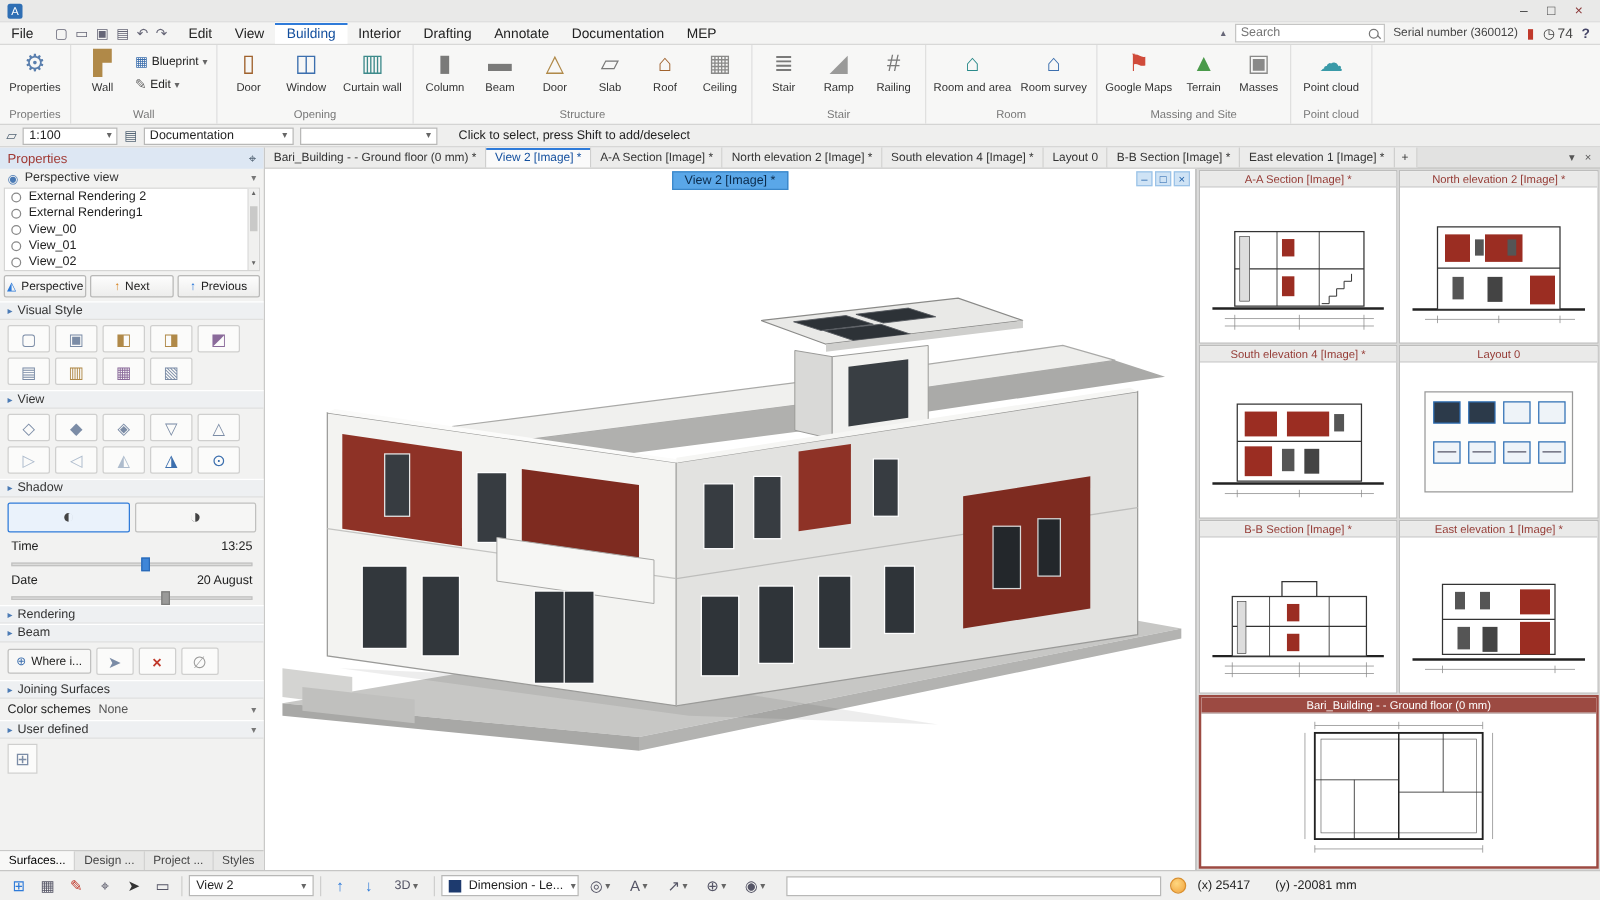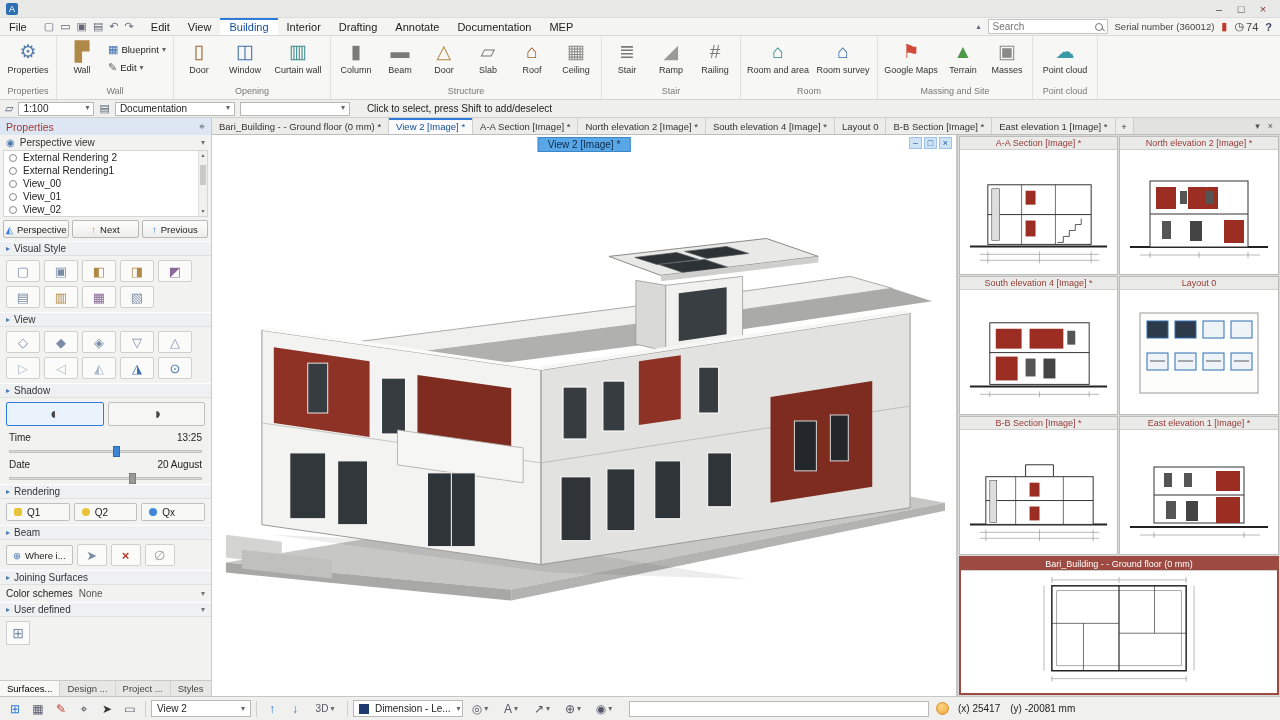--- a/index.html
+++ b/index.html
@@ -104,21 +104,21 @@
 .cell.sel{border:2px solid #9c4a42}
 .cell.sel .chead{background:#9c4a42;color:#fff}
 
 .statusbar{position:absolute;left:0;bottom:0;right:0;height:24px;background:#f0f0ef;border-top:1px solid #c6c6c5;display:flex;align-items:center;gap:3px;padding:0 5px;font-size:10px}
 .stico{width:20px;height:18px;display:flex;align-items:center;justify-content:center;border-radius:2px;font-size:12px;color:#556}
 .stsep{width:1px;height:16px;background:#cfcfce;margin:0 2px}
 .scombo{display:flex;align-items:center;background:#fff;border:1px solid #b8b8b7;height:17px;padding:0 5px;gap:6px;white-space:nowrap}
 .dimsq{width:10px;height:10px;background:#1d3a6e;flex:0 0 auto}
 .stinput{flex:1;max-width:300px;height:16px;border:1px solid #b8b8b7;background:#fff;margin-left:8px;outline:0;font-family:inherit;font-size:10px;padding:0 4px}
 .sun{width:13px;height:13px;border-radius:50%;background:radial-gradient(circle at 40% 35%,#ffd780,#f0a23c);border:1px solid #d98f2e;flex:0 0 auto;margin-left:4px}
-.coords{margin-left:6px;color:#222;white-space:nowrap;display:flex;gap:10px}
+.coords{margin-left:6px;color:#222;white-space:nowrap;display:flex;gap:20px}
 .bluearrow{color:#2f7bd9;font-weight:bold}
 </style>
 </head>
 <body>
 
 <div class="app">
 
   <div class="titlebar">
     <span class="appicon">A</span>
     <span class="winbtns">
@@ -418,34 +418,20 @@
       <span>20 August</span>
     </div>
     <div class="slider">
       <div class="strack"></div>
       <div class="shandle gray" style="left:62%"></div>
     </div>
     <div class="sechead">
       <span class="mk">▸</span>
         <span>Rendering</span>
     </div>
-    <div class="rendrow">
-      <div class="qbtn">
-        <span class="qdot" style="background:#e8c33a"></span>
-        <span>Q1</span>
-      </div>
-      <div class="qbtn">
-        <span class="qdot" style="background:#e8c33a;border-radius:50%"></span>
-        <span>Q2</span>
-      </div>
-      <div class="qbtn">
-        <span class="qdot" style="background:#3f86d8;border-radius:50%"></span>
-        <span>Qx</span>
-      </div>
-    </div>
     <div class="sechead">
       <span class="mk">▸</span>
         <span>Beam</span>
     </div>
     <div class="viewsrow">
       <div class="wherebtn">
         <span style="color:#3c6fae">⊕</span>
         <span>Where i...</span>
       </div>
       <div class="itile" style="width:30px">➤</div>

